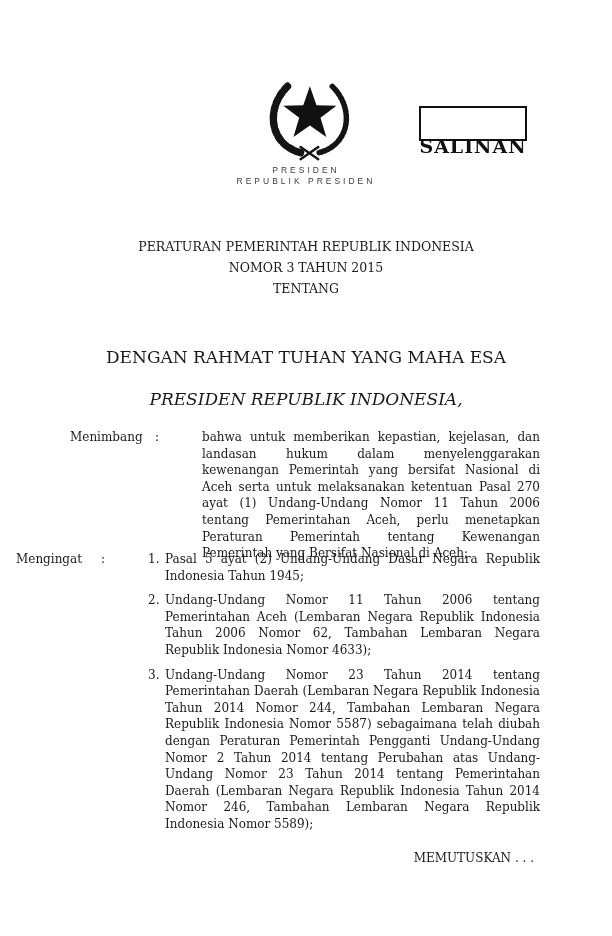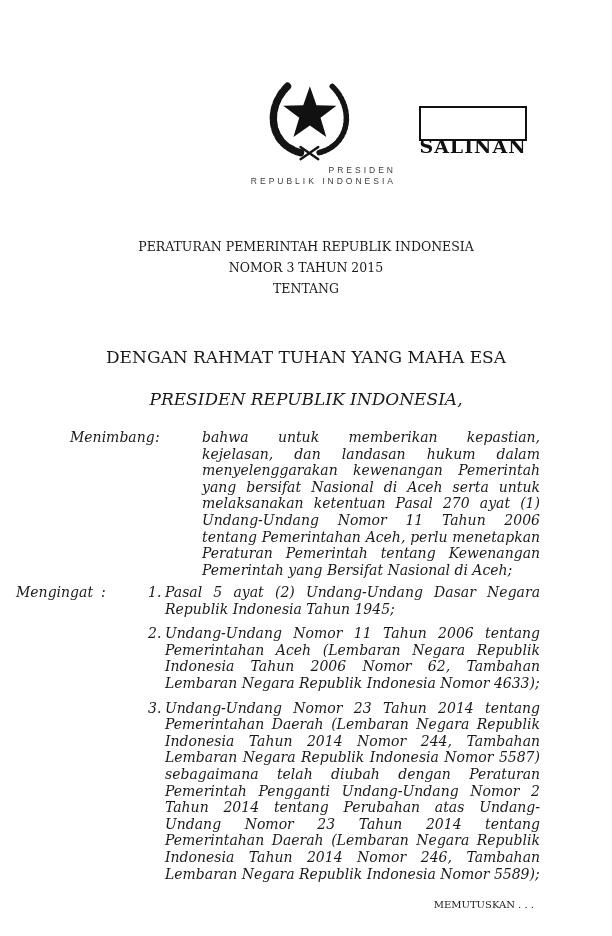--- a/index.html
+++ b/index.html
@@ -11,21 +11,21 @@
     color:#1a1a1a;
     overflow:hidden;
   }
   
   .emblem {
     position:absolute; left:252px; top:72px;
     width:112px; height:94px;
   }
   .presiden-label {
     position:absolute; left:216px; top:165px; width:180px;
-    text-align:right;
+    text-align:center;
     font-family:"Liberation Sans",sans-serif;
     font-size:8.5px; letter-spacing:3px; line-height:11px;
     color:#3c3c3c; white-space:nowrap;
   }
   .salinan-box {
     position:absolute; left:419px; top:106px;
     width:104px; height:31px;
     border:2px solid #111;
     display:flex; align-items:center; justify-content:center;
   }
@@ -43,37 +43,36 @@
     text-align:center; font-size:17px;
   }
   .invocation { top:347px; }
   .authority  { top:389px;font-style:italic; }
   
   .clause {
     position:absolute; left:0; width:612px;
     display:flex;
     padding-left:70px; padding-right:72px;
     box-sizing:border-box;
-    font-size:14px; line-height:16.6px;font-style:italic;
+    font-size:12px; line-height:16.6px;
   }
   .clause-menimbang { top:429px; }
-  .clause-mengingat { top:584px;padding-left:16px; }
+  .clause-mengingat { top:551px;padding-left:16px; }
   .clause-label { width:85px; flex:0 0 85px; }
   .clause-colon { width:15px; flex:0 0 15px; }
   .clause-body  { flex:1; text-align:justify;margin-left:32px; }
   .legal-list { margin:0; padding:0; list-style:none; }
   .legal-list li { display:flex; margin-bottom:8px; }
   .legal-list li:last-child { margin-bottom:0; }
   .item-number { width:17px; flex:0 0 17px; }
   .item-text { flex:1; text-align:justify; }
   
   .continuation {
     position:absolute; top:851px; right:78px;
-    font-size:10px;
-    margin-top:48px;
+    font-size:12px;
   }
   .footer-link {
     position:absolute; top:893px; right:46px;
     font-size:13px;
     text-decoration:none;
     margin-top:43px;
   }
 </style>
 </head>
 <body>
@@ -86,21 +85,21 @@
 
     <path d="M 72 86 C 104 78, 111 40, 86 15" fill="none" stroke="#141414" stroke-width="6" stroke-linecap="round" stroke-dasharray="2.4 2.4"></path>
 
     <path d="M 52 80 L 71 93 M 71 80 L 52 93" stroke="#141414" stroke-width="2.6" stroke-linecap="round"></path>
 
     <polygon points="62,15 54.9,35.3 33.5,35.7 50.6,48.7 44.4,69.3 62,57 79.6,69.3 73.4,48.7 90.5,35.7 69.1,35.3" fill="#111"></polygon>
   </svg>
 
   <div class="presiden-label">
     <div>PRESIDEN</div>
-    <div>REPUBLIK INDONESIA</div>
+    <div>REPUBLIK PRESIDEN</div>
   </div>
 
   <div class="salinan-box">
     <span>SALINAN</span>
   </div>
 
   <div class="title-block">
     <div>PERATURAN PEMERINTAH REPUBLIK INDONESIA</div>
     <div>NOMOR 3 TAHUN 2015</div>
     <div>TENTANG</div>

